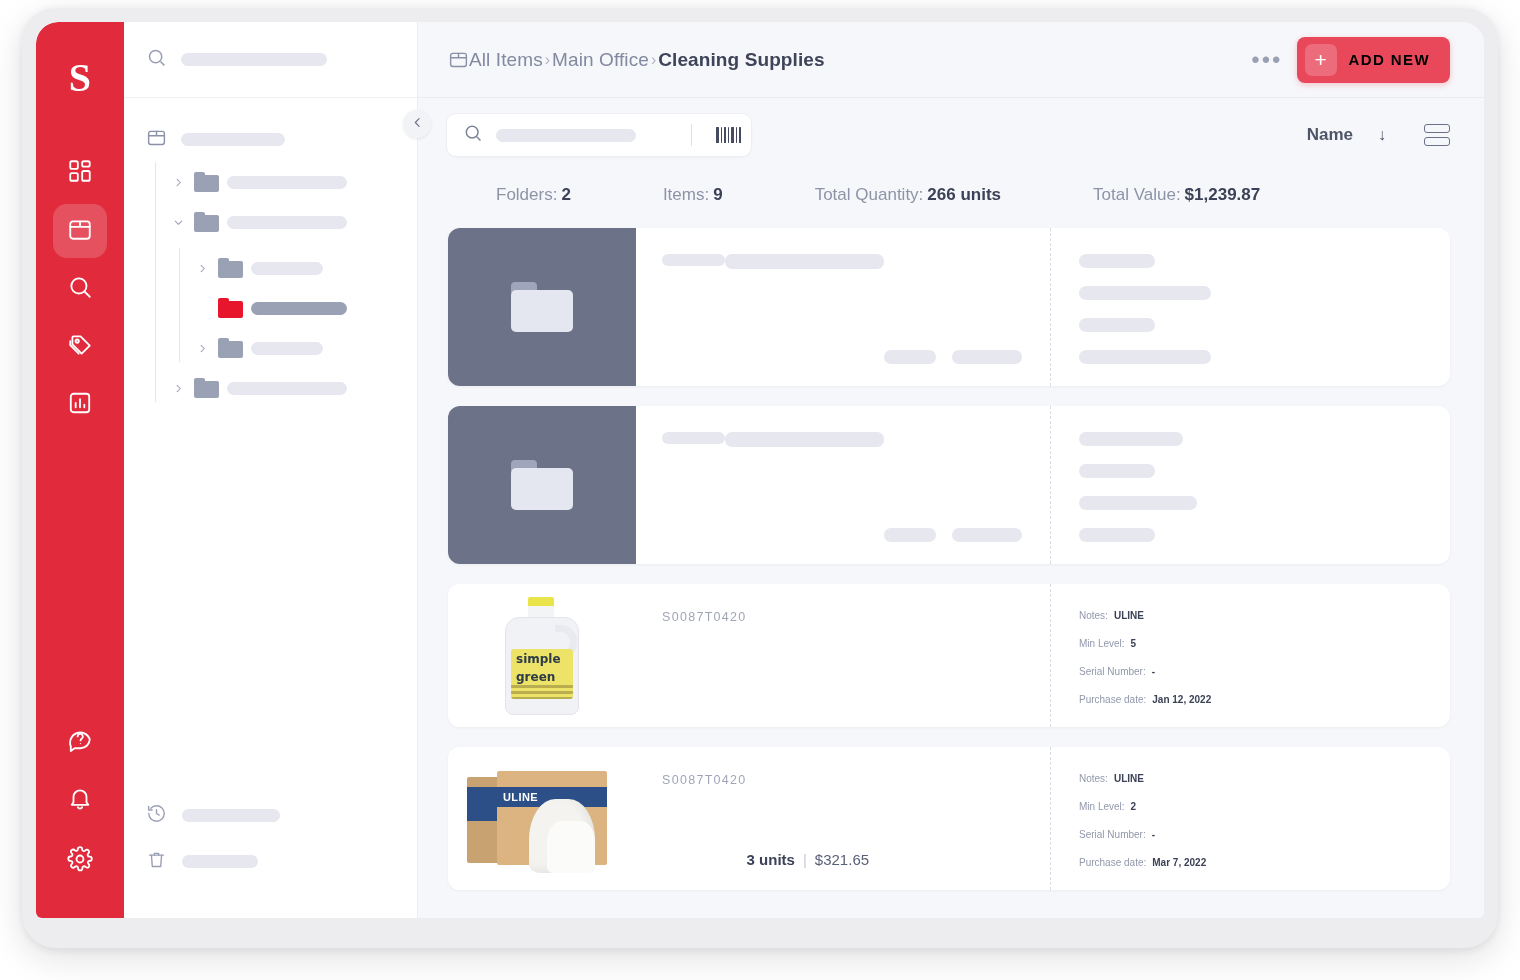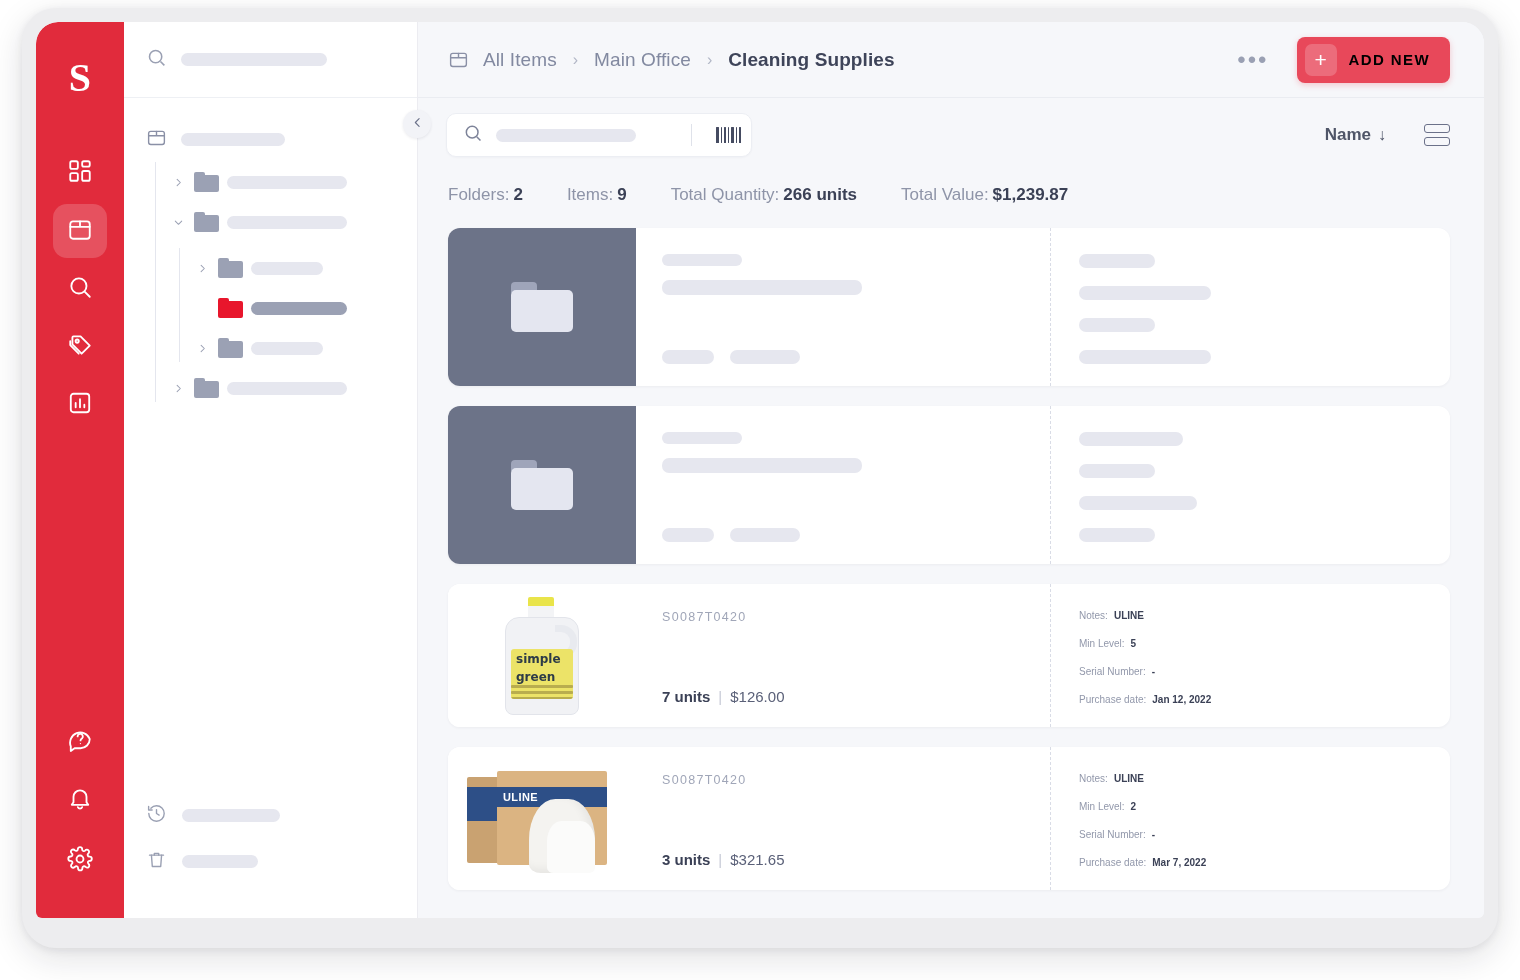--- a/index.html
+++ b/index.html
@@ -113,21 +113,21 @@
   .tree-foot-row { display: flex; align-items: center; gap: 15px; padding-left: 22px; height: 46px; }
   .tree-foot-row svg { width: 21px; height: 21px; stroke: #9aa0b3; fill: none; stroke-width: 1.6;
                        stroke-linecap: round; stroke-linejoin: round; }
 
   
   .main { flex: 1 1 auto; background: #f6f7fa; display: flex; flex-direction: column; min-width: 0; }
 
   .topbar {
     height: 76px; flex: 0 0 76px;
     display: flex; align-items: center;
-    padding: 0 34px 0 30px; gap: 14px;
+    padding: 0 34px 0 30px; 
     border-bottom: 1px solid #eaecf1;
     background: #f6f7fa;
   }
   .crumb-icon svg { width: 21px; height: 21px; stroke: #8a90a6; fill: none; stroke-width: 1.6;
                     stroke-linecap: round; stroke-linejoin: round; display: block; }
   .crumb { font-size: 19px; color: #8289a0; letter-spacing: .1px; }
   .crumb.current { color: #3e4459; font-weight: 700; }
   .crumb-sep { color: #b2b7c6; font-size: 16px; margin: 0 2px; }
   .topbar-spacer { flex: 1 1 auto; }
   .dots { color: #9aa0b3; font-size: 24px; letter-spacing: 2px; line-height: 1; padding: 0 14px; }
@@ -153,27 +153,27 @@
     box-shadow: 0 1px 2px rgba(30,30,60,.03);
   }
   .searchbox .mag { width: 20px; height: 20px; stroke: #7d8399; fill: none; stroke-width: 1.8; }
   .searchbox .skel { flex: 1 1 auto; max-width: 140px; height: 13px; }
   .sb-div { width: 1px; height: 22px; background: #dfe2ea; margin-left: auto; }
   .barcode { width: 46px; display: flex; align-items: center; justify-content: center; gap: 2px; }
   .barcode i { display: block; width: 2px; height: 16px; background: #454b61; border-radius: .5px; }
   .barcode i.w { width: 3px; }
   .barcode i.t { width: 1px; }
   .toolbar-spacer { flex: 1 1 auto; }
-  .sort { display: flex; align-items: center; gap: 7px; color: #4f5568; font-size: 17px; font-weight: 600; }
+  .sort { display: flex; align-items: center; gap: 25px; color: #4f5568; font-size: 17px; font-weight: 600; }
   .sort .arr { font-size: 16px; }
   .view-toggle { width: 26px; display: flex; flex-direction: column; gap: 4px; margin-left: 22px; }
   .view-toggle span { display: block; height: 9px; border: 1.6px solid #6b7189; border-radius: 3px; }
 
   .stats { display: flex; align-items: center; gap: 44px; padding: 0 34px 0 30px; height: 46px; flex: 0 0 46px; }
-  .stat { font-size: 17px; color: #8e94a8; }
+  .stat { font-size: 17px; color: #8e94a8; margin-left: 48px; }
   .stat b { color: #3b4156; font-weight: 700; margin-left: 4px; }
 
   .list { flex: 1 1 auto; padding: 10px 34px 0 30px; overflow: hidden; }
 
   .card {
     background: #fff; border-radius: 12px; margin-bottom: 20px;
     display: flex; min-height: 140px;
     box-shadow: 0 1px 3px rgba(30,30,60,.05);
     overflow: hidden;
   }
@@ -184,21 +184,21 @@
   }
   .thumb-folder .fg { width: 62px; height: 50px; position: relative; }
   .thumb-folder .fg::before {
     content: ""; position: absolute; left: 0; top: 0; width: 26px; height: 11px;
     background: #9fa5ba; border-radius: 4px 4px 0 0;
   }
   .thumb-folder .fg::after {
     content: ""; position: absolute; left: 0; top: 8px; width: 62px; height: 42px;
     background: #e4e6f0; border-radius: 5px;
   }
-  .card-mid { flex: 1 1 auto; padding: 26px 28px 22px 26px; min-width: 0; display: flex; flex-direction: column; }
+  .card-mid { flex: 1 1 auto; padding: 26px 28px 22px 26px; min-width: 0; display: flex; flex-direction: row; }
   .card-meta {
     width: 400px; flex: 0 0 400px; padding: 26px 24px 22px 28px;
     border-left: 1px dashed #d9dce6;
   }
 
   .thumb-img { width: 188px; flex: 0 0 188px; display: flex; align-items: center; justify-content: center; background: #fff; }
 
   .sku { font-size: 12.5px; color: #a0a6b8; letter-spacing: 1.3px; margin-bottom: 8px; }
   .item-title { font-size: 20px; font-weight: 700; color: #3b4156; letter-spacing: .1px; }
   .item-sub { margin-top: auto; font-size: 15px; color: #5a6078; }
@@ -573,23 +573,20 @@
               <span class="handle"></span>
             <span class="label">
               <span class="txt">simple</span>
               <span class="txt">green</span>
               <span class="lines"><i></i><i></i><i></i></span>
             </span>
           </div>
         </div>
         <div class="card-mid">
           <div class="sku">S0087T0420</div>
-          <div class="item-sub">
-            <b>7 units</b><span class="bar">|</span><span>$126.00</span>
-          </div>
         </div>
         <div class="card-meta">
           <div class="meta-row">
             <span>Notes:</span><b>ULINE</b>
           </div>
           <div class="meta-row">
             <span>Min Level:</span><b>5</b>
           </div>
           <div class="meta-row">
             <span>Serial Number:</span><b>-</b>

